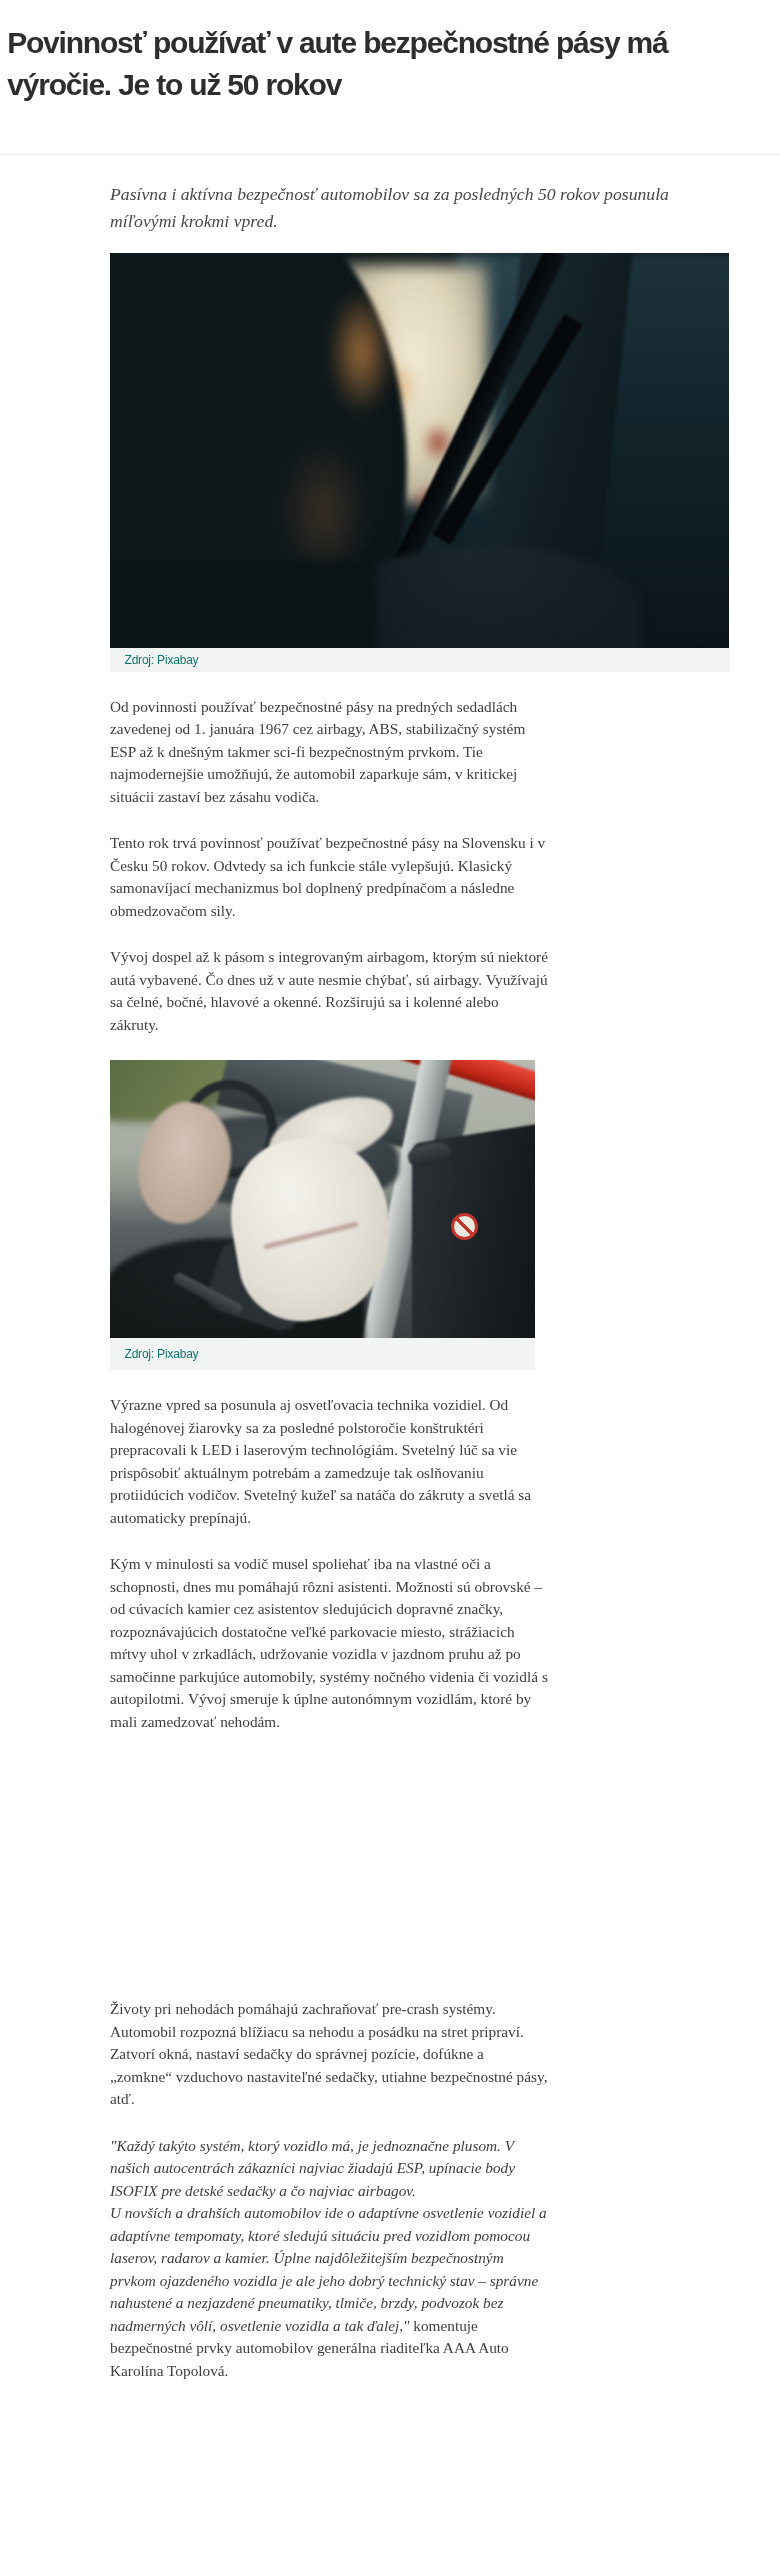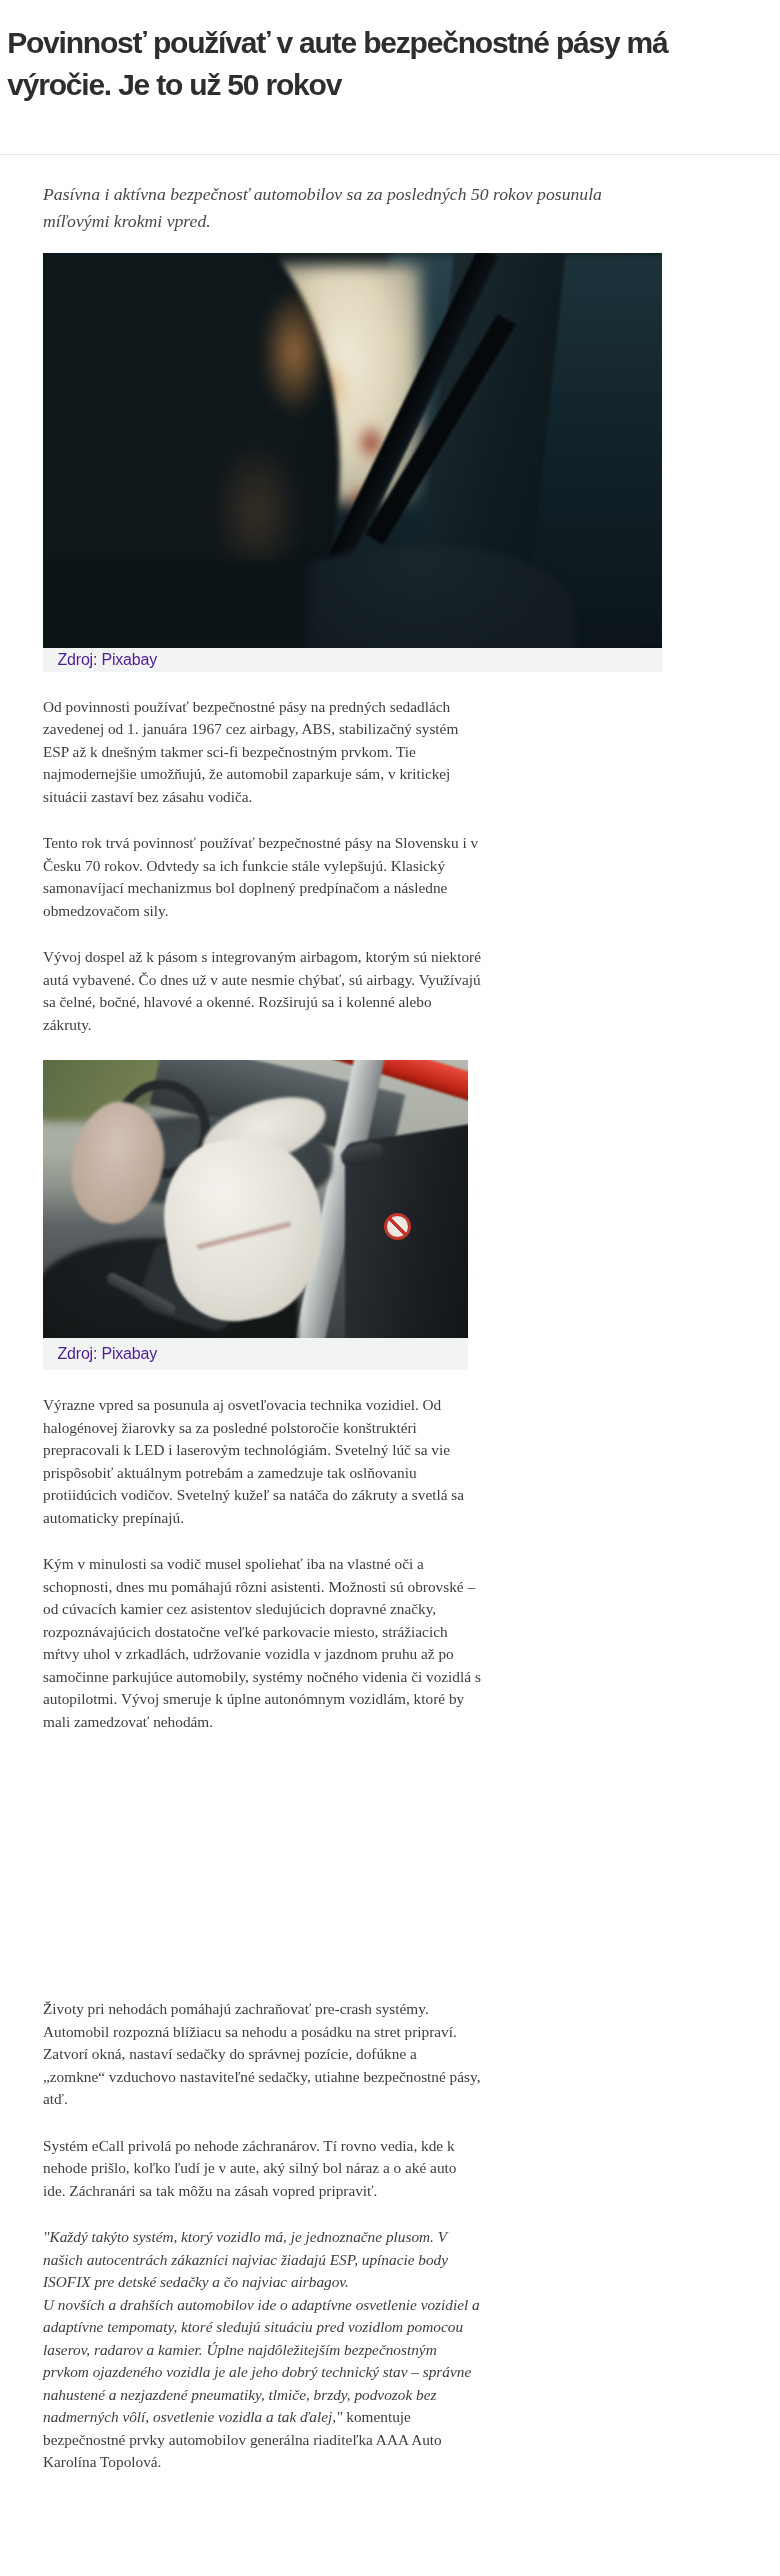--- a/index.html
+++ b/index.html
@@ -37,21 +37,21 @@
   }
   .divider {
     margin-top: 48px;
     border: none;
     border-top: 0.8px solid #e9e9e9;
     width: 100%;
   }
 
   
   .article {
-    margin-left: 43px;
+    margin-left: 110px;
     width: 620px;
     padding-bottom: 11.2px;
   }
   .lead {
     margin: 26.5px 0 0 0;
     max-width: 578px;
     font-style: italic;
     font-size: 17.7px;
     line-height: 27px;
     color: #484848;
@@ -71,23 +71,23 @@
     margin: 17.7px 0 0 0;
   }
   figure.fig2 { margin-top: 24px; }
   .photo {
     position: relative;
     overflow: hidden;
   }
   .photo > div { position: absolute; }
   .figcap {
     font-family: "Liberation Sans", sans-serif;
-    font-size: 16px;
+    font-size: 12px;
     letter-spacing: -0.2px;
-    color: #4c1d95;
+    color: #0f766e;
     background: #f2f3f3;
     padding-left: 14.5px;
     display: flex;
     align-items: center;
   }
   .fig1 .figcap { height: 24px; width: 605px; }
   .fig2 .figcap { height: 32px; width: 410px; }
 
   
   .photo1 {
@@ -238,21 +238,21 @@
       <div class="p1-belt-b"></div>
       <div class="p1-seat"></div>
       <div class="p1-seatL"></div>
     </div>
     <figcaption class="figcap">
       <span>Zdroj: Pixabay</span>
     </figcaption>
   </figure>
 
   <p class="body-p">Od povinnosti používať bezpečnostné pásy na predných sedadlách zavedenej od 1. januára 1967 cez airbagy, ABS, stabilizačný systém ESP až k dnešným takmer sci-fi bezpečnostným prvkom. Tie najmodernejšie umožňujú, že automobil zaparkuje sám, v kritickej situácii zastaví bez zásahu vodiča.</p>
-  <p class="body-p">Tento rok trvá povinnosť používať bezpečnostné pásy na Slovensku i v Česku 70 rokov. Odvtedy sa ich funkcie stále vylepšujú. Klasický samonavíjací mechanizmus bol doplnený predpínačom a následne obmedzovačom sily.</p>
+  <p class="body-p">Tento rok trvá povinnosť používať bezpečnostné pásy na Slovensku i v Česku 50 rokov. Odvtedy sa ich funkcie stále vylepšujú. Klasický samonavíjací mechanizmus bol doplnený predpínačom a následne obmedzovačom sily.</p>
   <p class="body-p">Vývoj dospel až k pásom s integrovaným airbagom, ktorým sú niektoré autá vybavené. Čo dnes už v aute nesmie chýbať, sú airbagy. Využívajú sa čelné, bočné, hlavové a okenné. Rozširujú sa i kolenné alebo zákruty.</p>
 
   <figure class="fig fig2">
     <div class="photo photo2" role="img">
       <div class="p2-grass"></div>
       <div class="p2-glass"></div>
       <div class="p2-red"></div>
       <div class="p2-sill"></div>
       <div class="p2-door"></div>
       <div class="p2-vent"></div>
@@ -271,21 +271,20 @@
       <span>Zdroj: Pixabay</span>
     </figcaption>
   </figure>
 
   <p class="body-p">Výrazne vpred sa posunula aj osvetľovacia technika vozidiel. Od halogénovej žiarovky sa za posledné polstoročie konštruktéri prepracovali k LED i laserovým technológiám. Svetelný lúč sa vie prispôsobiť aktuálnym potrebám a zamedzuje tak oslňovaniu protiidúcich vodičov. Svetelný kužeľ sa natáča do zákruty a svetlá sa automaticky prepínajú.</p>
   <p class="body-p">Kým v minulosti sa vodič musel spoliehať iba na vlastné oči a schopnosti, dnes mu pomáhajú rôzni asistenti. Možnosti sú obrovské – od cúvacích kamier cez asistentov sledujúcich dopravné značky, rozpoznávajúcich dostatočne veľké parkovacie miesto, strážiacich mŕtvy uhol v zrkadlách, udržovanie vozidla v jazdnom pruhu až po samočinne parkujúce automobily, systémy nočného videnia či vozidlá s autopilotmi. Vývoj smeruje k úplne autonómnym vozidlám, ktoré by mali zamedzovať nehodám.</p>
 
   <div class="embed-gap"></div>
 
   <p class="body-p">Životy pri nehodách pomáhajú zachraňovať pre-crash systémy. Automobil rozpozná blížiacu sa nehodu a posádku na stret pripraví. Zatvorí okná, nastaví sedačky do správnej pozície, dofúkne a „zomkne“ vzduchovo nastaviteľné sedačky, utiahne bezpečnostné pásy, atď.</p>
-  <p class="body-p">Systém eCall privolá po nehode záchranárov. Tí rovno vedia, kde k nehode prišlo, koľko ľudí je v aute, aký silný bol náraz a o aké auto ide. Záchranári sa tak môžu na zásah vopred pripraviť.</p>
 
   <p class="body-p">
     <span class="quote-italic">"Každý takýto systém, ktorý vozidlo má, je jednoznačne plusom. V našich autocentrách zákazníci najviac žiadajú ESP, upínacie body ISOFIX pre detské sedačky a čo najviac airbagov.</span>
     <br>
     <span class="quote-italic">U novších a drahších automobilov ide o adaptívne osvetlenie vozidiel a adaptívne tempomaty, ktoré sledujú situáciu pred vozidlom pomocou laserov, radarov a kamier. Úplne najdôležitejším bezpečnostným prvkom ojazdeného vozidla je ale jeho dobrý technický stav – správne nahustené a nezjazdené pneumatiky, tlmiče, brzdy, podvozok bez nadmerných vôlí, osvetlenie vozidla a tak ďalej,"</span><span> komentuje bezpečnostné prvky automobilov generálna riaditeľka AAA Auto Karolína Topolová.</span>
   </p>
 
 </main>
 
 

